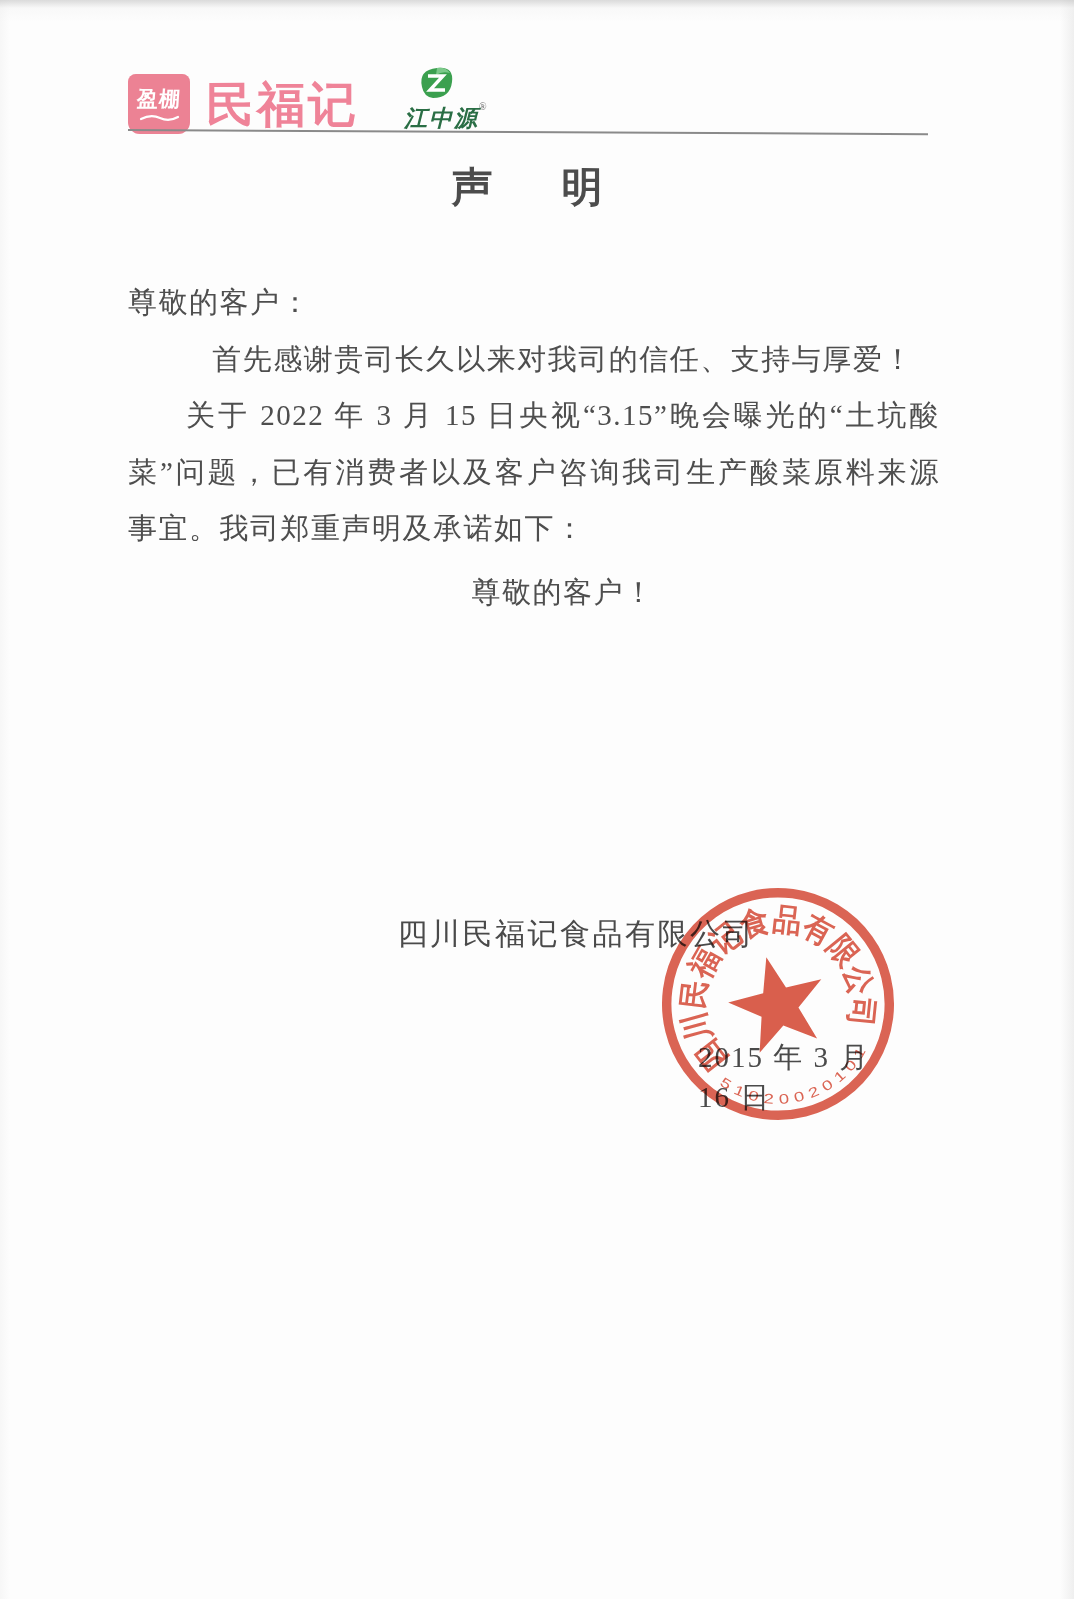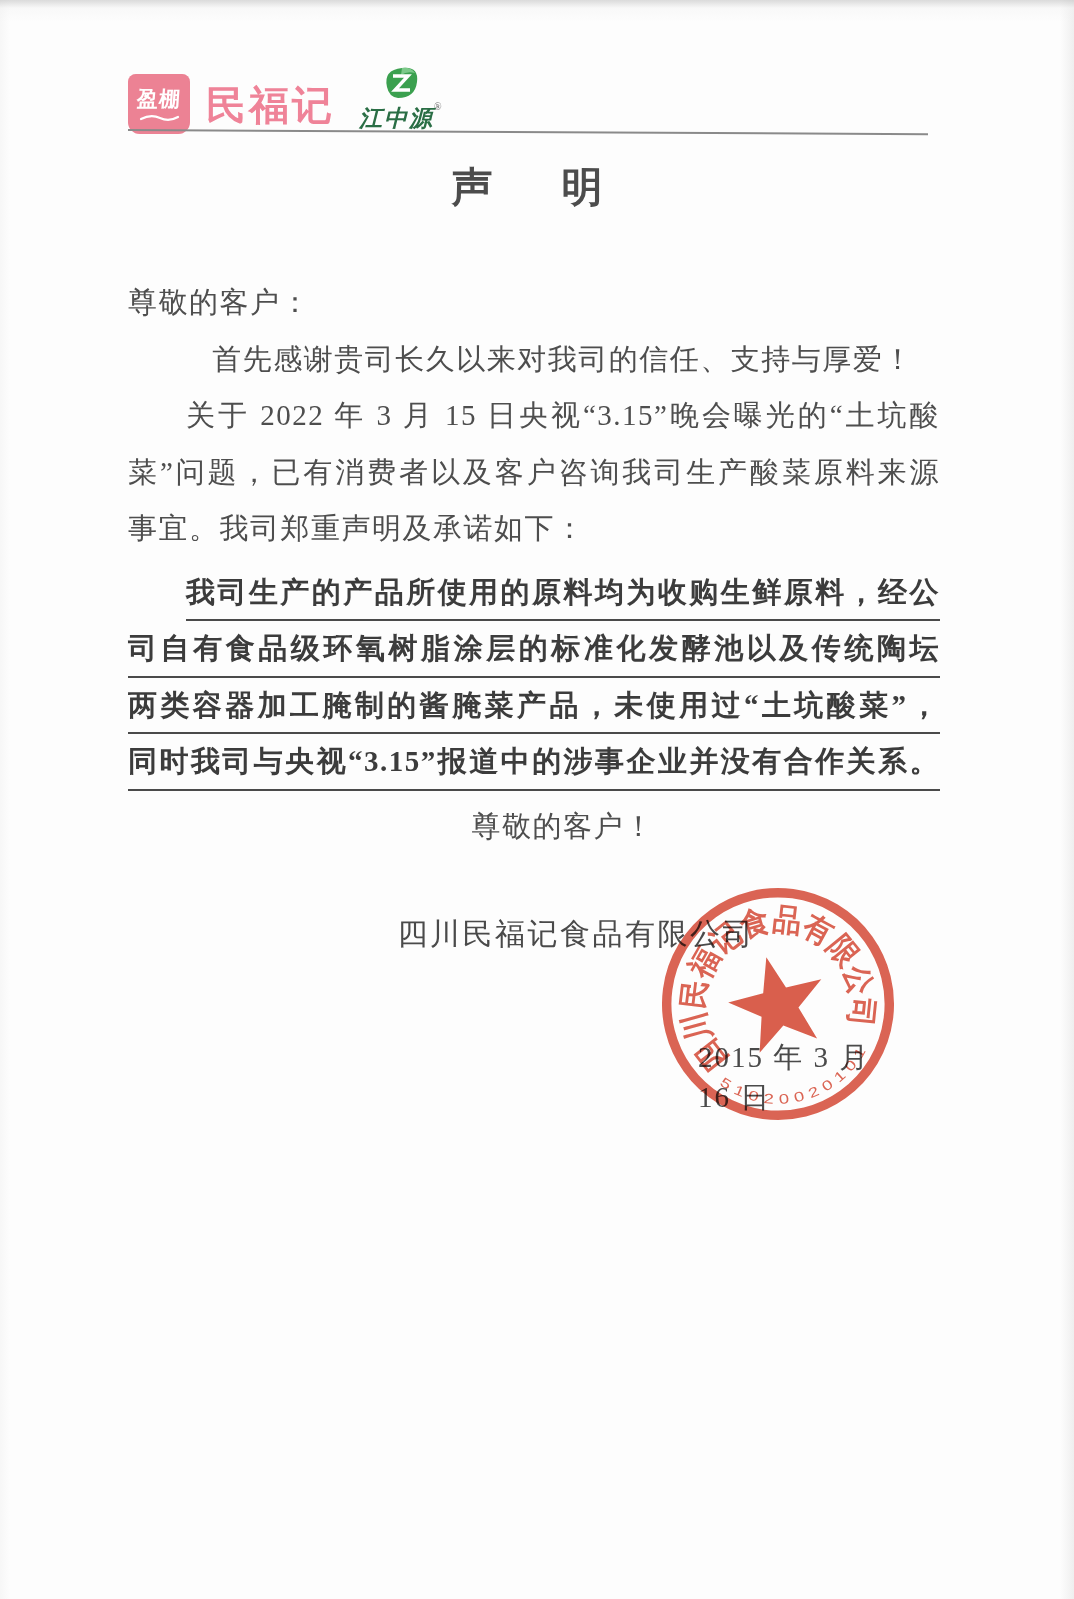--- a/index.html
+++ b/index.html
@@ -30,28 +30,29 @@
     display:flex; flex-direction:column; align-items:center; justify-content:center;
     box-shadow:0 0 0 1px rgba(236,130,148,.4) inset;
   }
   .badge .badge-text {
     color:#fff; font-weight:bold; font-size:21px; letter-spacing:1px;
     font-family:"Liberation Sans","DejaVu Sans",sans-serif;
     transform:skewX(-4deg);
   }
   .wordmark {
     font-family:"Liberation Sans","DejaVu Sans",sans-serif;
-    font-weight:bold; font-size:40px; line-height:58px;
+    font-weight:bold; font-size:48px; line-height:58px;
     color:#ef8398; letter-spacing:3px;margin-top:42px;
   }
   .jzy { display:flex; flex-direction:column; align-items:center; margin-left:8px; }
   .jzy .jzy-text-row { display:flex; align-items:flex-start; }
   .jzy .jzy-text {
     font-size:23px; font-weight:bold; color:#2a6e45; letter-spacing:2px;
     font-style:italic;
+    margin-left:21px;
   }
   .jzy .jzy-reg { font-size:10px; color:#6a6a6a; margin-top:-2px; }
 
   .rule {
     position:absolute; left:128px; top:129px; width:800px; height:2px;
     background:#8a8a8a; transform:rotate(0.3deg); transform-origin:left center;
   }
 
   
   .doc-title {
@@ -127,26 +128,20 @@
     <div class="ln">尊敬的客户：</div>
 
     <div class="ln indent">首先感谢贵司长久以来对我司的信任、支持与厚爱！</div>
 
     <div>
       <div class="ln just indent">关于 2022 年 3 月 15 日央视“3.15”晚会曝光的“土坑酸</div>
       <div class="ln just">菜”问题，已有消费者以及客户咨询我司生产酸菜原料来源</div>
       <div class="ln">事宜。我司郑重声明及承诺如下：</div>
     </div>
 
-    <div class="p3">
-      <div class="ln just indent">我司生产的产品所使用的原料均为收购生鲜原料，经公</div>
-      <div class="ln just">司自有食品级环氧树脂涂层的标准化发酵池以及传统陶坛</div>
-      <div class="ln just">两类容器加工腌制的酱腌菜产品，未使用过“土坑酸菜”，</div>
-      <div class="ln just">同时我司与央视“3.15”报道中的涉事企业并没有合作关系。</div>
-    </div>
 
     <div class="ln indent closing">尊敬的客户！</div>
   </div>
 
   <div class="signature">
     <div class="sig-company">四川民福记食品有限公司</div>
     <div class="sig-date">2015 年 3 月 16 日</div>
 
     <svg class="seal" viewBox="0 0 240 240">
       <circle cx="120" cy="120" r="106" fill="none" stroke="#d8503c" stroke-width="9"></circle>

